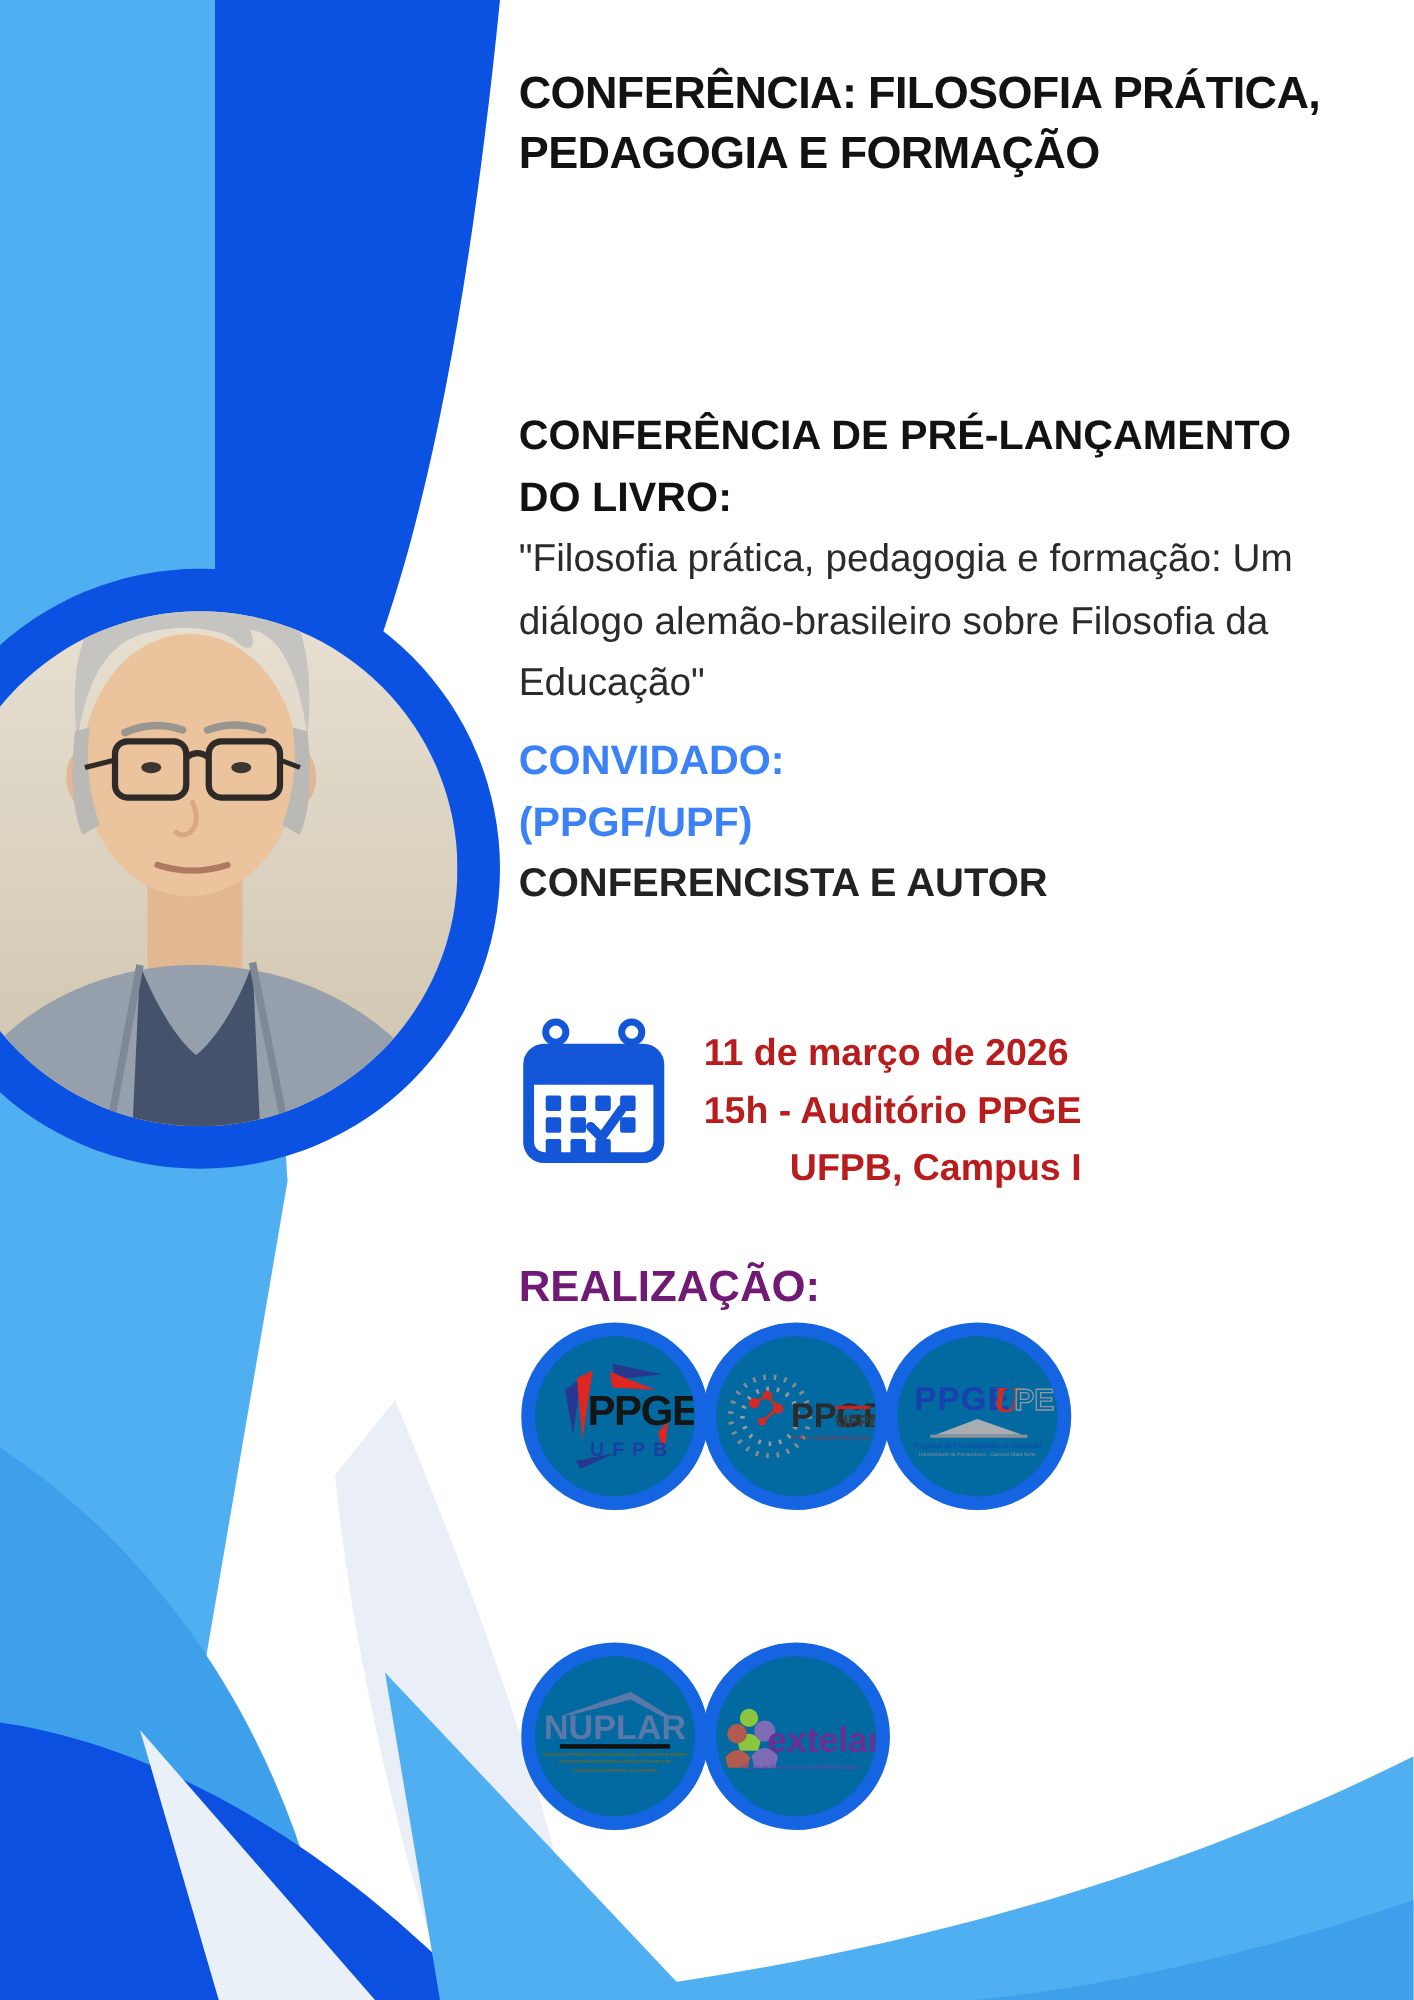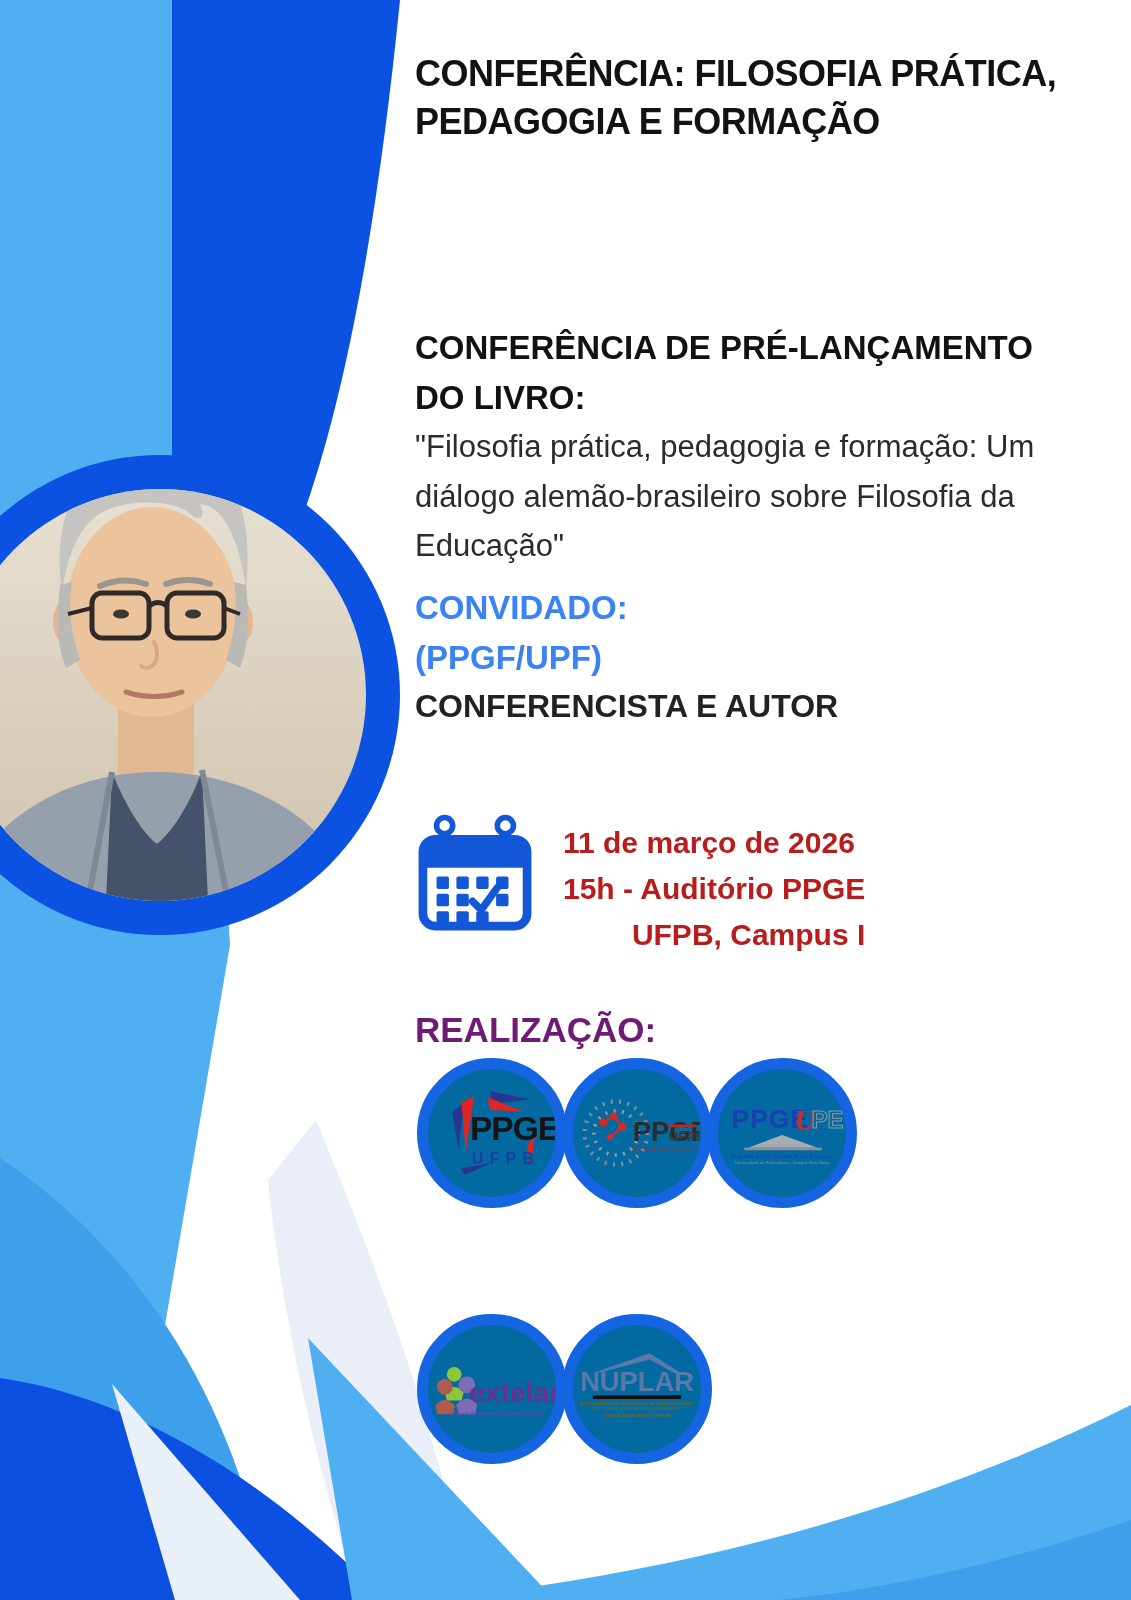--- a/index.html
+++ b/index.html
@@ -194,36 +194,36 @@
         <text x="60" y="84" text-anchor="middle" font-family="Liberation Sans, sans-serif" font-size="5" fill="#1A3FAE">Programa de Pós-Graduação em Educação</text>
         <text x="60" y="90" text-anchor="middle" font-family="Liberation Sans, sans-serif" font-size="3.9" fill="#8A9096">Universidade de Pernambuco - Campus Mata Norte</text>
       </svg>
     </div>
   </div>
 
   <div class="logo-row2">
 
     <div class="logo-circle">
       <svg viewBox="0 0 120 120">
+        <polygon points="20,44 72,26 102,45 96,45 72,32 26,44" fill="#5B79A8"></polygon>
+        <text x="60" y="62" text-anchor="middle" font-family="Liberation Sans, sans-serif" font-size="26" font-weight="bold" fill="#5B79A8">NUPLAR</text>
+        <rect x="18" y="66" width="84" height="3.5" fill="#111111"></rect>
+        <text x="60" y="75" text-anchor="middle" font-family="Liberation Sans, sans-serif" font-size="3.4" font-weight="bold" fill="#6E6A1F">NÚCLEO INTERDISCIPLINAR DE PESQUISA, EXTENSÃO E ENSINO</text>
+        <text x="60" y="80" text-anchor="middle" font-family="Liberation Sans, sans-serif" font-size="3.4" font-weight="bold" fill="#6E6A1F">EM ECONOMIA SOLIDÁRIA E EDUCAÇÃO POPULAR</text>
+        <text x="60" y="87" text-anchor="middle" font-family="Liberation Sans, sans-serif" font-size="3.4" font-weight="bold" fill="#6E6A1F">UNIVERSIDADE FEDERAL DA PARAÍBA</text>
+      </svg>
+    </div>
+
+    <div class="logo-circle">
+      <svg viewBox="0 0 120 120">
         <circle cx="24" cy="46" r="7" fill="#8CC63E"></circle>
           <path d="M15,63 q9,-10 18,0 l-2,8 h-14 Z" fill="#8CC63E"></path>
         <circle cx="15" cy="58" r="7.5" fill="#B05A50"></circle>
           <path d="M6,76 q9,-11 19,0 l-2,8 h-15 Z" fill="#B05A50"></path>
         <circle cx="36" cy="56" r="8" fill="#7E6BB5"></circle>
           <path d="M26,75 q10,-12 20,0 l-2,9 h-16 Z" fill="#7E6BB5"></path>
         <text x="38" y="72" font-family="Liberation Sans, sans-serif" font-size="27" font-weight="bold" fill="#6B2E91">extelar</text>
         <text x="63" y="85" text-anchor="middle" font-family="Liberation Sans, sans-serif" font-size="4.8" fill="#7B3FA0">Grupo de Pesquisa em Extensão Popular</text>
       </svg>
     </div>
-
-    <div class="logo-circle">
-      <svg viewBox="0 0 120 120">
-        <polygon points="20,44 72,26 102,45 96,45 72,32 26,44" fill="#5B79A8"></polygon>
-        <text x="60" y="62" text-anchor="middle" font-family="Liberation Sans, sans-serif" font-size="26" font-weight="bold" fill="#5B79A8">NUPLAR</text>
-        <rect x="18" y="66" width="84" height="3.5" fill="#111111"></rect>
-        <text x="60" y="75" text-anchor="middle" font-family="Liberation Sans, sans-serif" font-size="3.4" font-weight="bold" fill="#6E6A1F">NÚCLEO INTERDISCIPLINAR DE PESQUISA, EXTENSÃO E ENSINO</text>
-        <text x="60" y="80" text-anchor="middle" font-family="Liberation Sans, sans-serif" font-size="3.4" font-weight="bold" fill="#6E6A1F">EM ECONOMIA SOLIDÁRIA E EDUCAÇÃO POPULAR</text>
-        <text x="60" y="87" text-anchor="middle" font-family="Liberation Sans, sans-serif" font-size="3.4" font-weight="bold" fill="#6E6A1F">UNIVERSIDADE FEDERAL DA PARAÍBA</text>
-      </svg>
-    </div>
   </div>
 
 </div>
 
 </body></html>

